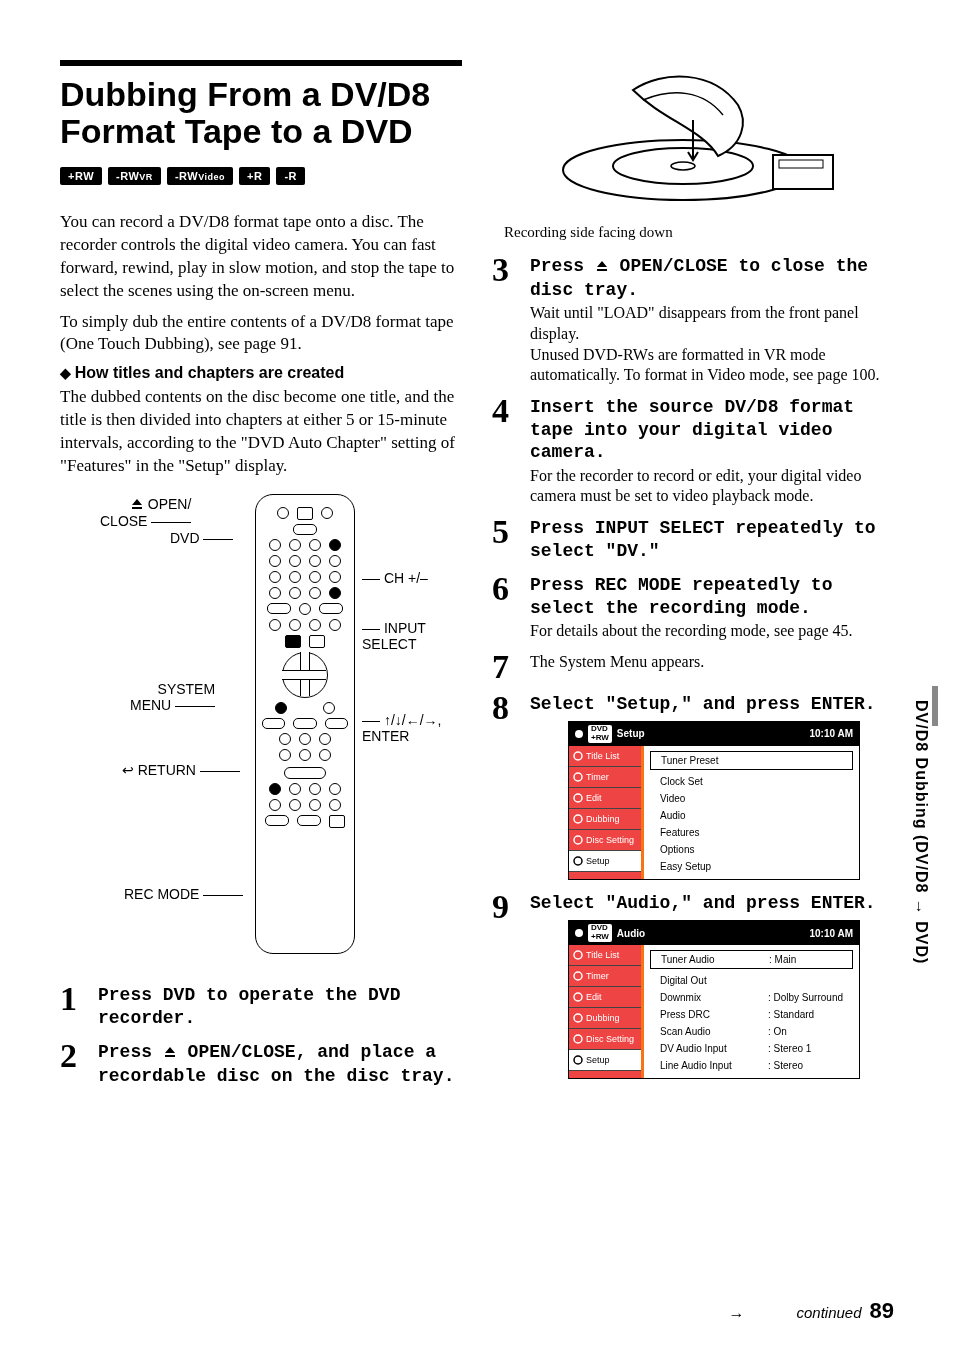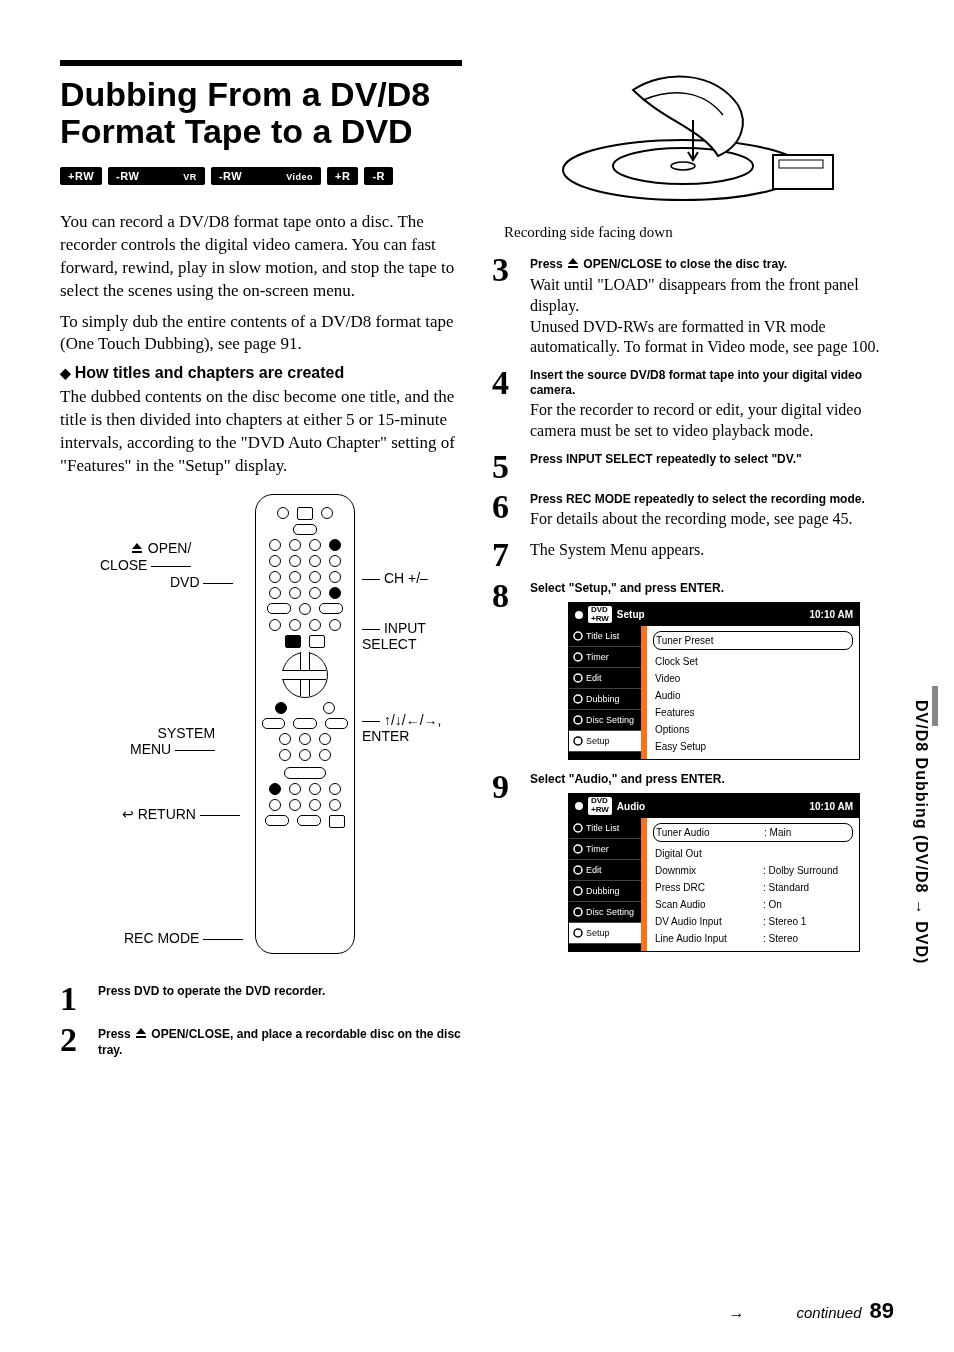--- a/index.html
+++ b/index.html
@@ -43,21 +43,21 @@
   .badge {
     background: #000;
     color: #fff;
     font-family: Arial, Helvetica, sans-serif;
     font-size: 11px;
     font-weight: bold;
     padding: 3px 8px 3px 8px;
     border-radius: 2px;
     letter-spacing: 0.5px;
   }
-  .badge sub { font-size: 9px; vertical-align: baseline; padding-left: 44px; }
+  .badge sub { font-size: 9px; vertical-align: baseline; }
   p.body {
     font-size: 17px;
     line-height: 1.35;
     margin: 0 0 8px 0;
   }
   .subhead {
     font-family: Arial, Helvetica, sans-serif;
     font-weight: bold;
     font-size: 16px;
     margin: 6px 0 4px 0;
@@ -98,41 +98,41 @@
   .cross::before { left:17px; top:-1px; width:8px; height:44px; border-left:1.5px solid #000; border-right:1.5px solid #000; border-top:none; border-bottom:none;}
   .cross::after  { top:17px; left:-1px; height:8px; width:44px; border-top:1.5px solid #000; border-bottom:1.5px solid #000; border-left:none; border-right:none;}
   .rlbl {
     position:absolute;
     font-family: Arial, Helvetica, sans-serif;
     font-size: 14px;
     line-height:1.15;
     white-space: nowrap;
   }
   .rlbl .line { border-top:1px solid #000; display:inline-block; vertical-align:middle;}
-  .leftlbl { text-align:right;margin-top:44px; }
+  .leftlbl { text-align:right; }
   .steps { margin-top: 8px;}
   .step {
     display:flex;
     gap:10px;
     margin: 4px 0 10px 0;
   }
   .step-num {
     font-family: "Times New Roman", Times, serif;
     font-weight: bold;
     font-size: 34px;
     line-height: 0.9;
     width: 28px;
     flex:none;
     text-align:left;
   }
   .step-body { flex:1; }
   .step-head {
-    font-family: Liberation Sans, sans-serif;
+    font-family: Liberation Mono, monospace;
     font-weight: bold;
-    font-size: 12px;
+    font-size: 18px;
     line-height:1.25;
     margin-bottom:2px;
   }
   .step-text { font-size: 16px; line-height:1.3; }
   .eject {
     display:inline-block;
     vertical-align: -1px;
   }
   .eject svg { width:14px; height:14px; }
   .illus {
@@ -163,36 +163,36 @@
     padding:3px 6px;
     font-size:10px;
     font-weight:bold;
   }
   .menu-header .left { display:flex; align-items:center; gap:5px;}
   .rec-dot { width:8px;height:8px;border-radius:50%;background:#fff;display:inline-block;}
   .dvd-badge { background:#fff;color:#000;border-radius:2px;padding:0 3px;font-size:8px;line-height:1.1;}
   .menu-body { display:flex; }
   .menu-side {
     width: 72px;
-    border-right:6px solid #f97316;
-    background:#000000;
+    border-right:3px solid #f97316;
+    background:#ef4444;
   }
   .menu-side .mi {
     color:#fff;
     padding:5px 4px 5px 4px;
     font-size:9px;
     display:flex;
     align-items:center;
     gap:3px;
     border-bottom:1px solid #444;
   }
   .menu-side .mi.sel { background:#fff; color:#000;}
   .mi-ico { width:10px;height:10px;display:inline-block;}
   .menu-main { flex:1; padding:4px 6px; }
-  .menu-main .row { display:flex; padding:3px 2px; gap:8px;border-radius:8px; }
+  .menu-main .row { display:flex; padding:3px 10px; gap:8px; }
   .menu-main .row.boxed { border:1px solid #000; margin:1px 0 3px 0;}
   .menu-main .k { width:100px; }
   .sidetab {
     position:absolute;
     right: 24px;
     top: 700px;
     writing-mode: vertical-rl;
     font-family: Arial, Helvetica, sans-serif;
     font-weight: bold;
     font-size: 16px;

